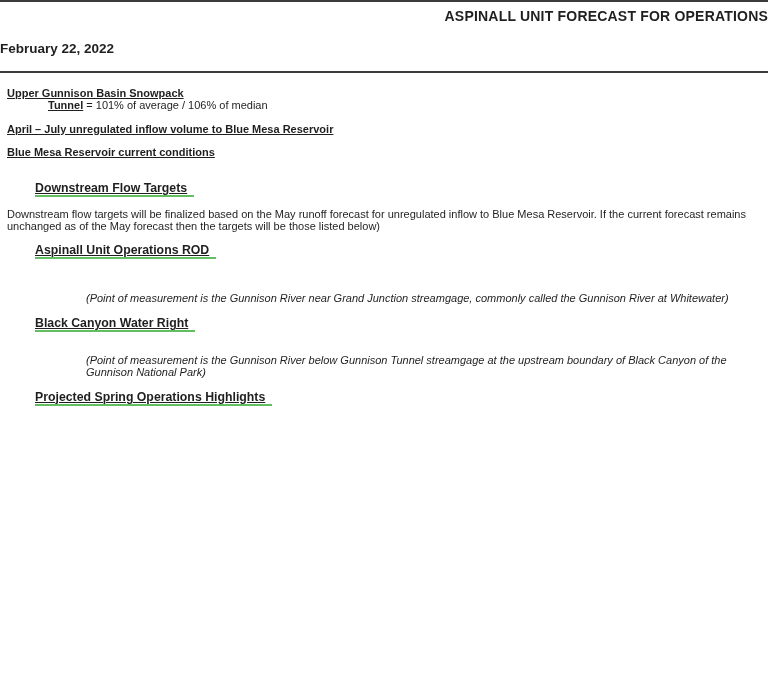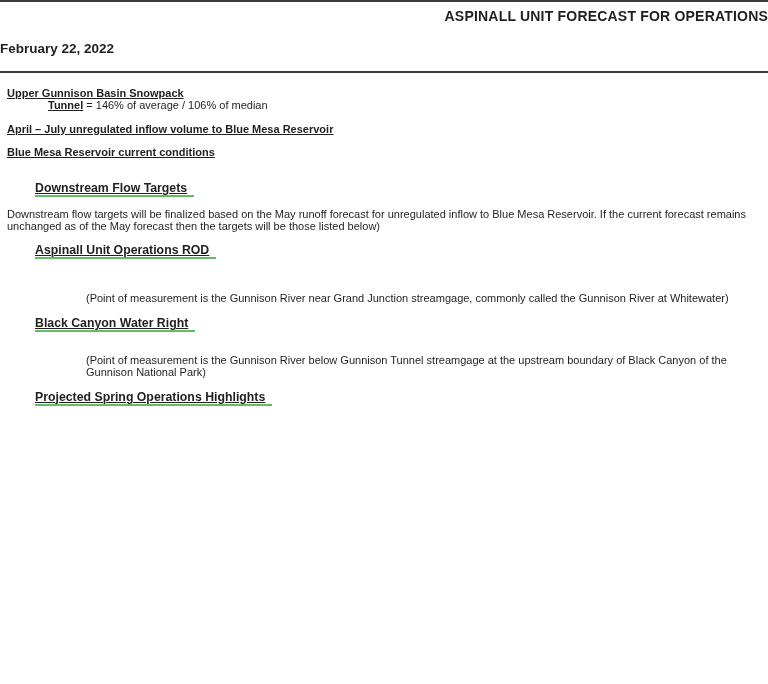--- a/index.html
+++ b/index.html
@@ -31,21 +31,21 @@
     border: none;
     border-top: 2px solid #3a3a3a;
     margin: 15px 0 0 0;
   }
   #content {
     padding: 14px 10px 0 7px;
     line-height: 12.4px;
   }
   .ind0 { margin-left: 0; }
   .ind1 { margin-left: 41px; }
-  .ind2 { margin-left: 79px; }
+  .ind2 { margin-left: 79px; font-style: italic; }
   .label { font-weight: bold; text-decoration: underline; }
   .line  { white-space: pre-wrap; }
   .para  { padding-right: 12px; }
   .gap   { height: 11px; }
   .heading {
     font-weight: bold;
     font-size: 12.3px;
     line-height: 14px;
     margin-left: 28px;
   }
@@ -60,21 +60,21 @@
 </style>
 </head>
 <body>
 
 <div>
   <div class="doc-title">ASPINALL UNIT FORECAST FOR OPERATIONS</div>
   <div class="doc-date">February 22, 2022</div>
   <hr class="top-rule">
   <div id="content">
       <div class="label line ind0">Upper Gunnison Basin Snowpack</div>
-      <div class="line ind1"><span class="label">Tunnel</span><span> = 146% of average / 106% of median</span></div>
+      <div class="line ind1"><span class="label">Tunnel</span><span> = 101% of average / 106% of median</span></div>
       <div class="gap"></div>
       <div class="label line ind0">April – July unregulated inflow volume to Blue Mesa Reservoir</div>
       <div class="line ind1"></div>
       <div class="gap"></div>
       <div class="label line ind0">Blue Mesa Reservoir current conditions</div>
       <div class="line ind1"></div>
       <div class="line ind1"></div>
       <div class="line ind1"></div>
       <div class="gap"></div>
       <div class="line ind1"></div>

